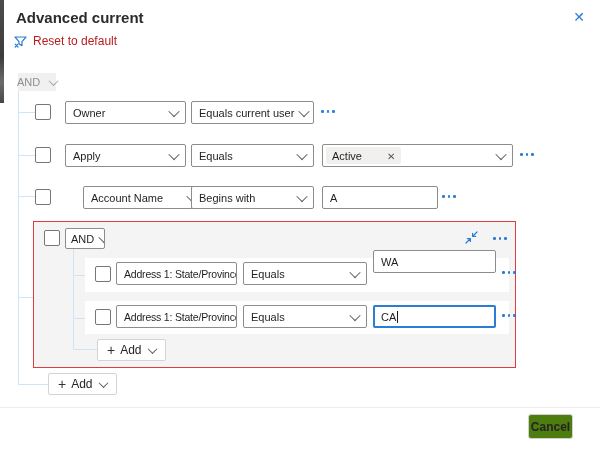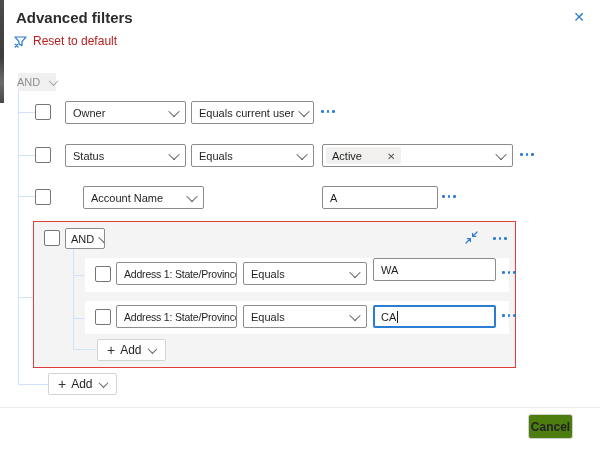--- a/index.html
+++ b/index.html
@@ -63,21 +63,21 @@
   .btn-primary{left:474px;top:414px;width:48px;background:var(--accent);color:#fff;border:1px solid var(--accent);}
   .btn-default{left:528px;top:414px;width:45px;background:#4d7c0f;color:#242424;border:1px solid #d1d1d1;}
 </style>
 </head>
 <body>
 
 <div class="stage">
 
   <div class="abs edge-strip"></div>
 
-  <div class="abs title">Advanced filters</div>
+  <div class="abs title">Advanced current</div>
   <div class="abs close-btn">✕</div>
 
   <div class="abs reset">
     <svg width="13" height="13" viewBox="0 0 13 13" class="icon-blue">
       <path d="M1 2 H12 L8 6.6 V10.6 L5 9 V6.6 Z"></path>
       <path d="M1.2 9.2 L4 12 M4 9.2 L1.2 12"></path>
     </svg>
     <span>Reset to default</span>
   </div>
 
@@ -103,21 +103,21 @@
     <i class="chev"></i>
   </div>
   <div class="abs more" style="left:321px;top:110px;">
       <i></i>
       <i></i>
       <i></i>
     </div>
 
   <div class="abs cbox" style="left:35px;top:147px;"></div>
   <div class="abs sel" style="left:65px;top:144px;width:121px;">
-    <span class="lbl">Status</span>
+    <span class="lbl">Apply</span>
     <i class="chev"></i>
   </div>
   <div class="abs sel" style="left:191px;top:144px;width:123px;">
     <span class="lbl">Equals</span>
     <i class="chev"></i>
   </div>
   <div class="abs sel" style="left:322px;top:144px;width:191px;padding-left:3px;">
     <span class="tag">
       <span>Active</span>
       <span class="x">✕</span>
@@ -128,20 +128,24 @@
       <i></i>
       <i></i>
       <i></i>
     </div>
 
   <div class="abs cbox" style="left:35px;top:189px;"></div>
   <div class="abs sel" style="left:83px;top:186px;width:121px;">
     <span class="lbl">Account Name</span>
     <i class="chev"></i>
   </div>
+  <div class="abs sel" style="left:191px;top:186px;width:123px;">
+    <span class="lbl">Begins with</span>
+    <i class="chev"></i>
+  </div>
   <div class="abs inputbox" style="left:322px;top:186px;width:116px;">
     <span>A</span>
   </div>
   <div class="abs more" style="left:442px;top:195px;">
       <i></i>
       <i></i>
       <i></i>
     </div>
 
   <div class="abs group">
@@ -170,21 +174,21 @@
 
     <div class="abs cbox" style="left:61px;top:44px;"></div>
     <div class="abs sel tight" style="left:82px;top:40px;width:121px;">
       <span class="lbl">Address 1: State/Province</span>
 
     </div>
     <div class="abs sel" style="left:209px;top:40px;width:124px;">
       <span class="lbl">Equals</span>
       <i class="chev"></i>
     </div>
-    <div class="abs inputbox" style="left:339px;top:36px;width:123px;">
+    <div class="abs inputbox" style="left:339px;top:28px;width:123px;">
       <span>WA</span>
     </div>
     <div class="abs more" style="left:468px;top:49px;">
         <i></i>
         <i></i>
         <i></i>
       </div>
 
     <div class="abs cbox" style="left:61px;top:87px;"></div>
     <div class="abs sel tight" style="left:82px;top:83px;width:121px;">

